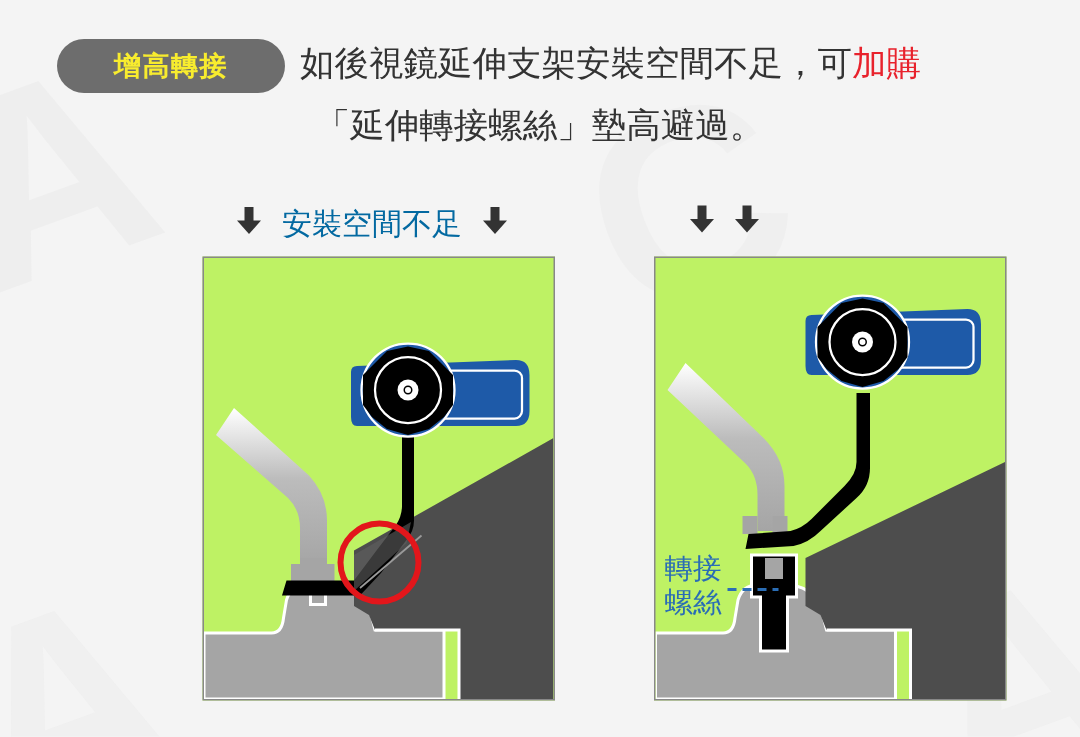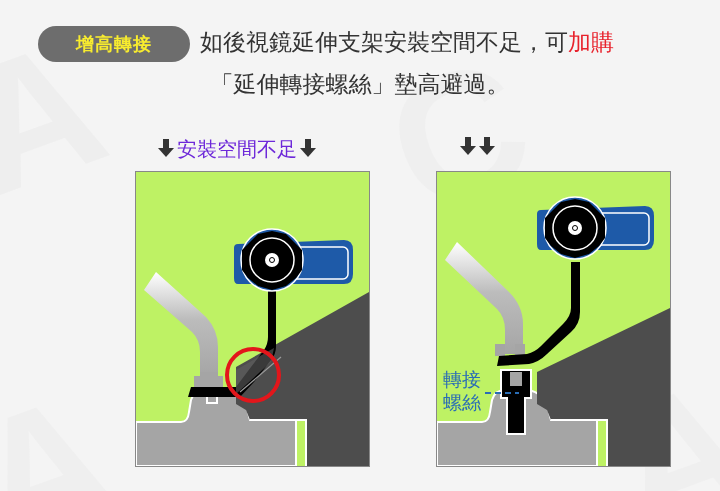--- a/index.html
+++ b/index.html
@@ -18,22 +18,22 @@
   }
   .headline {
     position:absolute; left:200px; top:26px; font-size:23px; color:#333; line-height:36px; white-space:nowrap;font-family:Liberation Mono, monospace;
   }
   .headline .hl { color:#e8222c; }
   .subline {
     position:absolute; left:0; top:66px; width:720px; text-align:center;
     font-size:23px; color:#333; line-height:36px; box-sizing:border-box;
   }
   .caption {
-    position:absolute; top:136px; font-size:20px; color:#6d28d9; white-space:nowrap;
-    display:flex; align-items:center; gap:3px;
+    position:absolute; top:136px; font-size:20px; color:#0369a1; white-space:nowrap;
+    display:flex; align-items:center; gap:14px;
   }
   .caption .arr { font-size:18px; }
   .panel {
     position:absolute; top:171px; width:233px; height:294px;
     border:1px solid #888; background:#bef264; overflow:hidden;
   }
   .panel svg { display:block; }
 </style>
 </head>
 <body>

